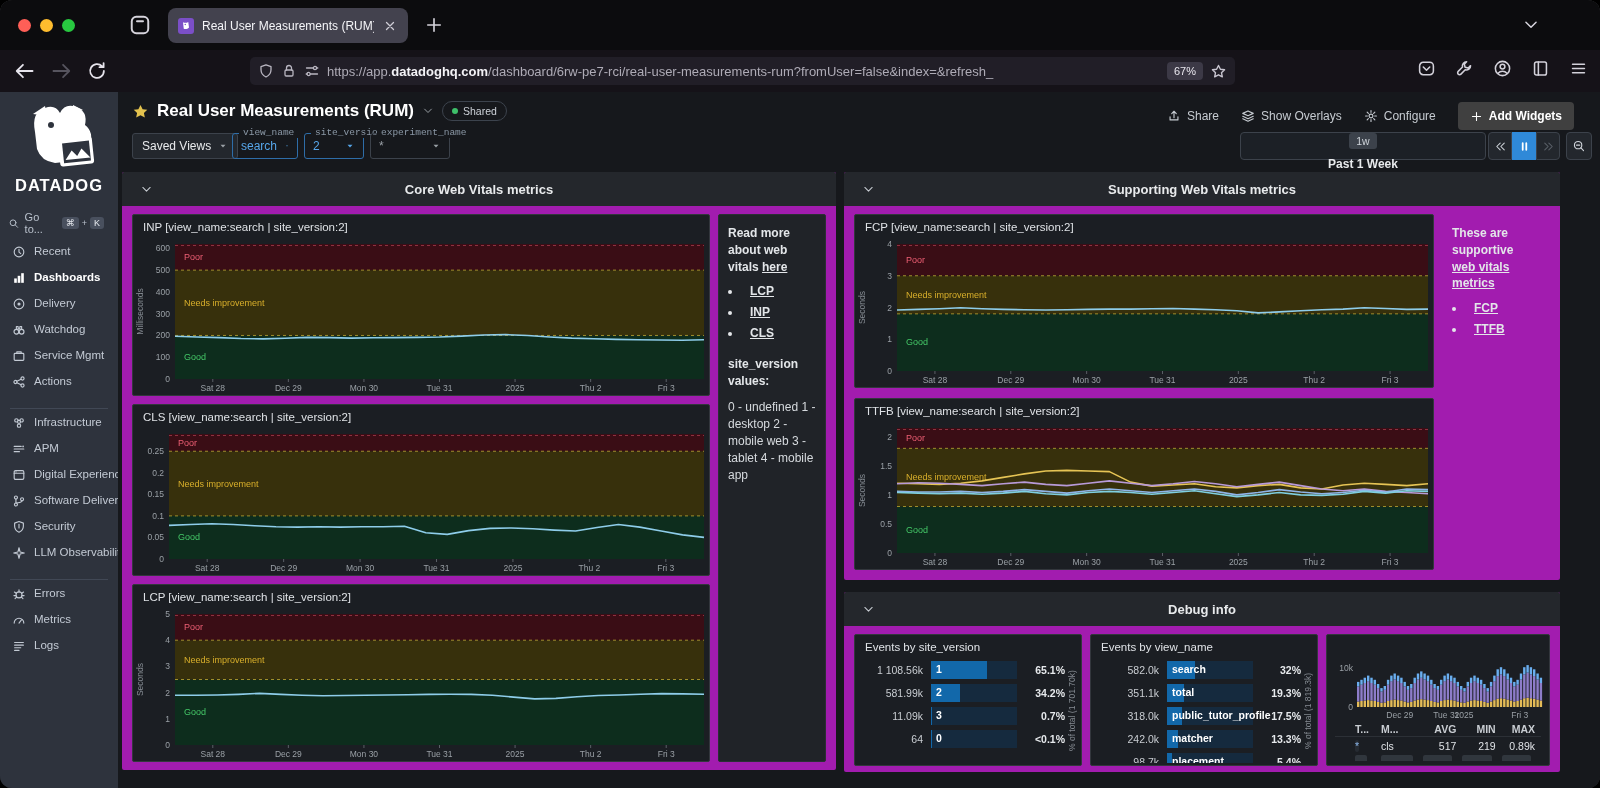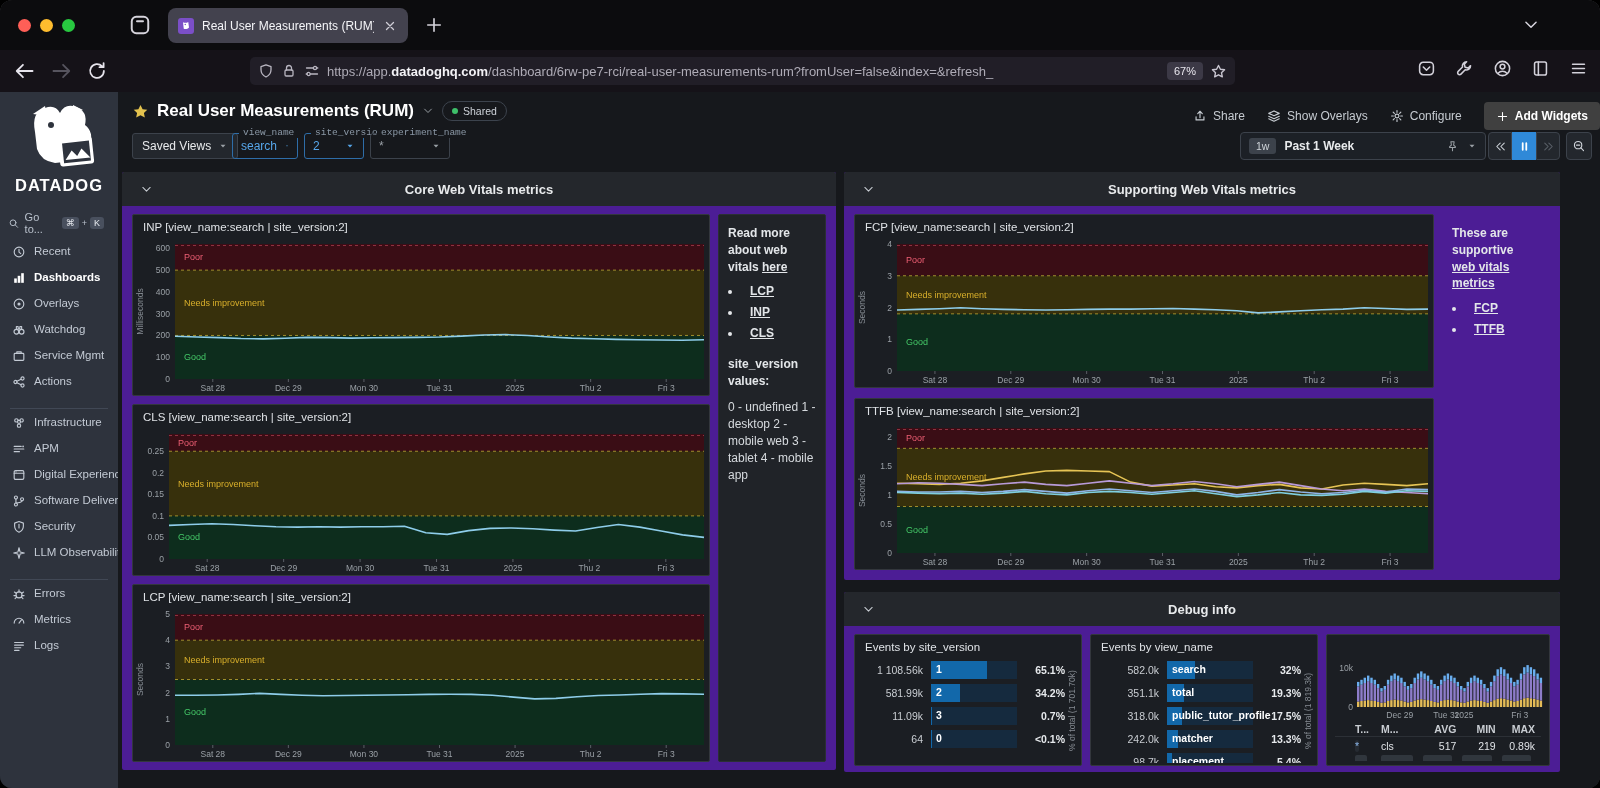--- a/index.html
+++ b/index.html
@@ -44,52 +44,52 @@
   .nav-div { height:1px; background:#414855; margin:7px 10px; }
 
   
   .main { position:absolute; left:118px; top:0; right:0; bottom:0; background:#16181c; }
   .dhead { position:absolute; left:14px; top:9px; display:flex; align-items:center; gap:8px; }
   .dstar { width:17px; height:17px; color:#e3c24e; }
   .dtitle { color:#fff; font-size:17px; font-weight:600; }
   .dcaret { width:12px; height:12px; color:#9aa0a6; }
   .shared { display:flex; align-items:center; gap:5px; border:1px solid #3c434d; border-radius:10px; height:20px; padding:0 9px; color:#cdd2d9; font-size:10.5px; }
   .shared .gdot { width:6px; height:6px; border-radius:50%; background:#3ec06a; }
-  .dactions { position:absolute; right:0; top:10px; display:flex; align-items:center; gap:22px; }
+  .dactions { position:absolute; right:26px; top:10px; display:flex; align-items:center; gap:22px; }
   .dact { display:flex; align-items:center; gap:6px; color:#c6cbd1; font-size:12px; cursor:pointer; }
   .dact .aic { width:14px; height:14px; }
   .addw { background:#404040; color:#fff; font-size:12px; font-weight:600; border-radius:4px; height:28px; display:flex; align-items:center; gap:6px; padding:0 12px; cursor:pointer; }
   .addw .aic { width:13px; height:13px; }
 
   .controls { position:absolute; left:14px; top:40px; right:14px; height:30px; }
   .savedviews { position:absolute; left:0; top:1px; height:26px; background:#23272d; border:1px solid #3c424b; border-radius:3px; display:flex; align-items:center; gap:7px; padding:0 9px; color:#e8eaec; font-size:12px; }
   .cc { width:10px; height:10px; color:#9aa0a6; }
   .tvar { position:absolute; top:1px; height:26px; border:1px solid #2e6da8; border-radius:3px; display:flex; align-items:center; gap:8px; padding:0 8px; min-width:60px; }
   .tvar .lg { position:absolute; top:-7px; left:6px; font-size:9.5px; color:#8b98a6; background:#16181c; padding:0 4px;font-family:Liberation Mono, monospace; }
   .tvar .tval { color:#56a5e8; font-size:12px; }
   .tvar .cc { color:#56a5e8; margin-left:auto; }
   .tvar.inactive { border-color:#3c424b; }
   .tvar.inactive .tval { color:#9aa0a6; }
   .tvar.inactive .cc { color:#9aa0a6; }
 
-  .timebar { position:absolute; right:100px; top:0; width:246px; height:28px; background:#1c2026; border:1px solid #3c424b; border-radius:4px; display:flex; align-items:center; gap:8px; padding:0 8px; }
+  .timebar { position:absolute; right:100px; top:0; width:246px; height:28px; background:#1c2026; border:1px solid #3c424b; border-radius:4px; display:flex; align-items:center; gap:8px; padding:0 8px;flex-direction:column; }
   .chip1w { background:#3c424b; border-radius:3px; color:#cfd4da; font-size:10.5px; padding:2px 7px; }
   .timelab { color:#e8eaec; font-size:12px; font-weight:600; flex:1; }
   .pinic { width:13px; height:13px; color:#9aa0a6; }
   .tgroup { position:absolute; right:26px; top:0; display:flex; }
   .tbtn { width:24px; height:28px; background:#23272d; border:1px solid #3c424b; display:flex; align-items:center; justify-content:center; color:#cfd4da; }
   .tbtn:first-child { border-radius:4px 0 0 4px; }
   .tbtn:last-child { border-radius:0 4px 4px 0; }
   .tbtn.play { background:#2f89d8; color:#fff; border-color:#2f89d8; }
   .tbtn.dim { color:#5b6169; }
   .tbtn .bic { width:13px; height:13px; }
   .zbtn { position:absolute; right:-6px; top:0; width:26px; height:28px; background:#23272d; border:1px solid #3c424b; border-radius:4px; display:flex; align-items:center; justify-content:center; color:#cfd4da; }
   .zbtn .bic { width:14px; height:14px; }
 
-  .group { position:absolute; background:#4c1d95; border-radius:2px; }
+  .group { position:absolute; background:#a21caf; border-radius:2px; }
   .ghead { height:34px; background:#24272c; border-radius:2px 2px 0 0; position:relative; display:flex; align-items:center; justify-content:center; }
   .ghead .gchev { position:absolute; left:18px; width:13px; height:13px; color:#c6cbd1; }
   .ghead .gtitle { color:#e8eaec; font-size:13px; font-weight:700; }
 
   .widget { position:absolute; background:#1b1e23; border:1px solid #33373d; border-radius:2px; overflow:hidden; }
   .wtitle { height:24px; line-height:24px; padding:0 10px; color:#dfe2e6; font-size:11.5px; white-space:nowrap; overflow:hidden; }
   .plot { position:absolute; left:0; top:24px; right:0; bottom:0; }
   .plot svg text { font-family:"Liberation Sans",sans-serif; }
 
   .notepanel { position:absolute; background:#202328; border:1px solid #2b2f35; border-radius:2px; padding:10px 9px; color:#e3e6e9; font-size:12px; line-height:1.4; }
@@ -291,21 +291,21 @@
             </span>
             <span>Dashboards</span>
           </div>
           <div class="nav-item">
             <span class="nic">
               <svg viewBox="0 0 16 16" width="14" height="14" fill="none" stroke="currentColor" stroke-width="1.3" stroke-linecap="round" stroke-linejoin="round">
                 <circle cx="8" cy="8" r="5.5"></circle>
                 <circle cx="8" cy="8" r="1.8" fill="currentColor" stroke="none"></circle>
               </svg>
             </span>
-            <span>Overlays</span>
+            <span>Delivery</span>
           </div>
           <div class="nav-item">
             <span class="nic">
               <svg viewBox="0 0 16 16" width="14" height="14" fill="none" stroke="currentColor" stroke-width="1.3" stroke-linecap="round" stroke-linejoin="round">
                 <circle cx="5" cy="10" r="2.7"></circle>
                 <circle cx="11" cy="10" r="2.7"></circle>
                 <path d="M5 7.3V4h2v3.5M11 7.3V4H9v3.5M7 6h2"></path>
               </svg>
             </span>
             <span>Watchdog</span>

